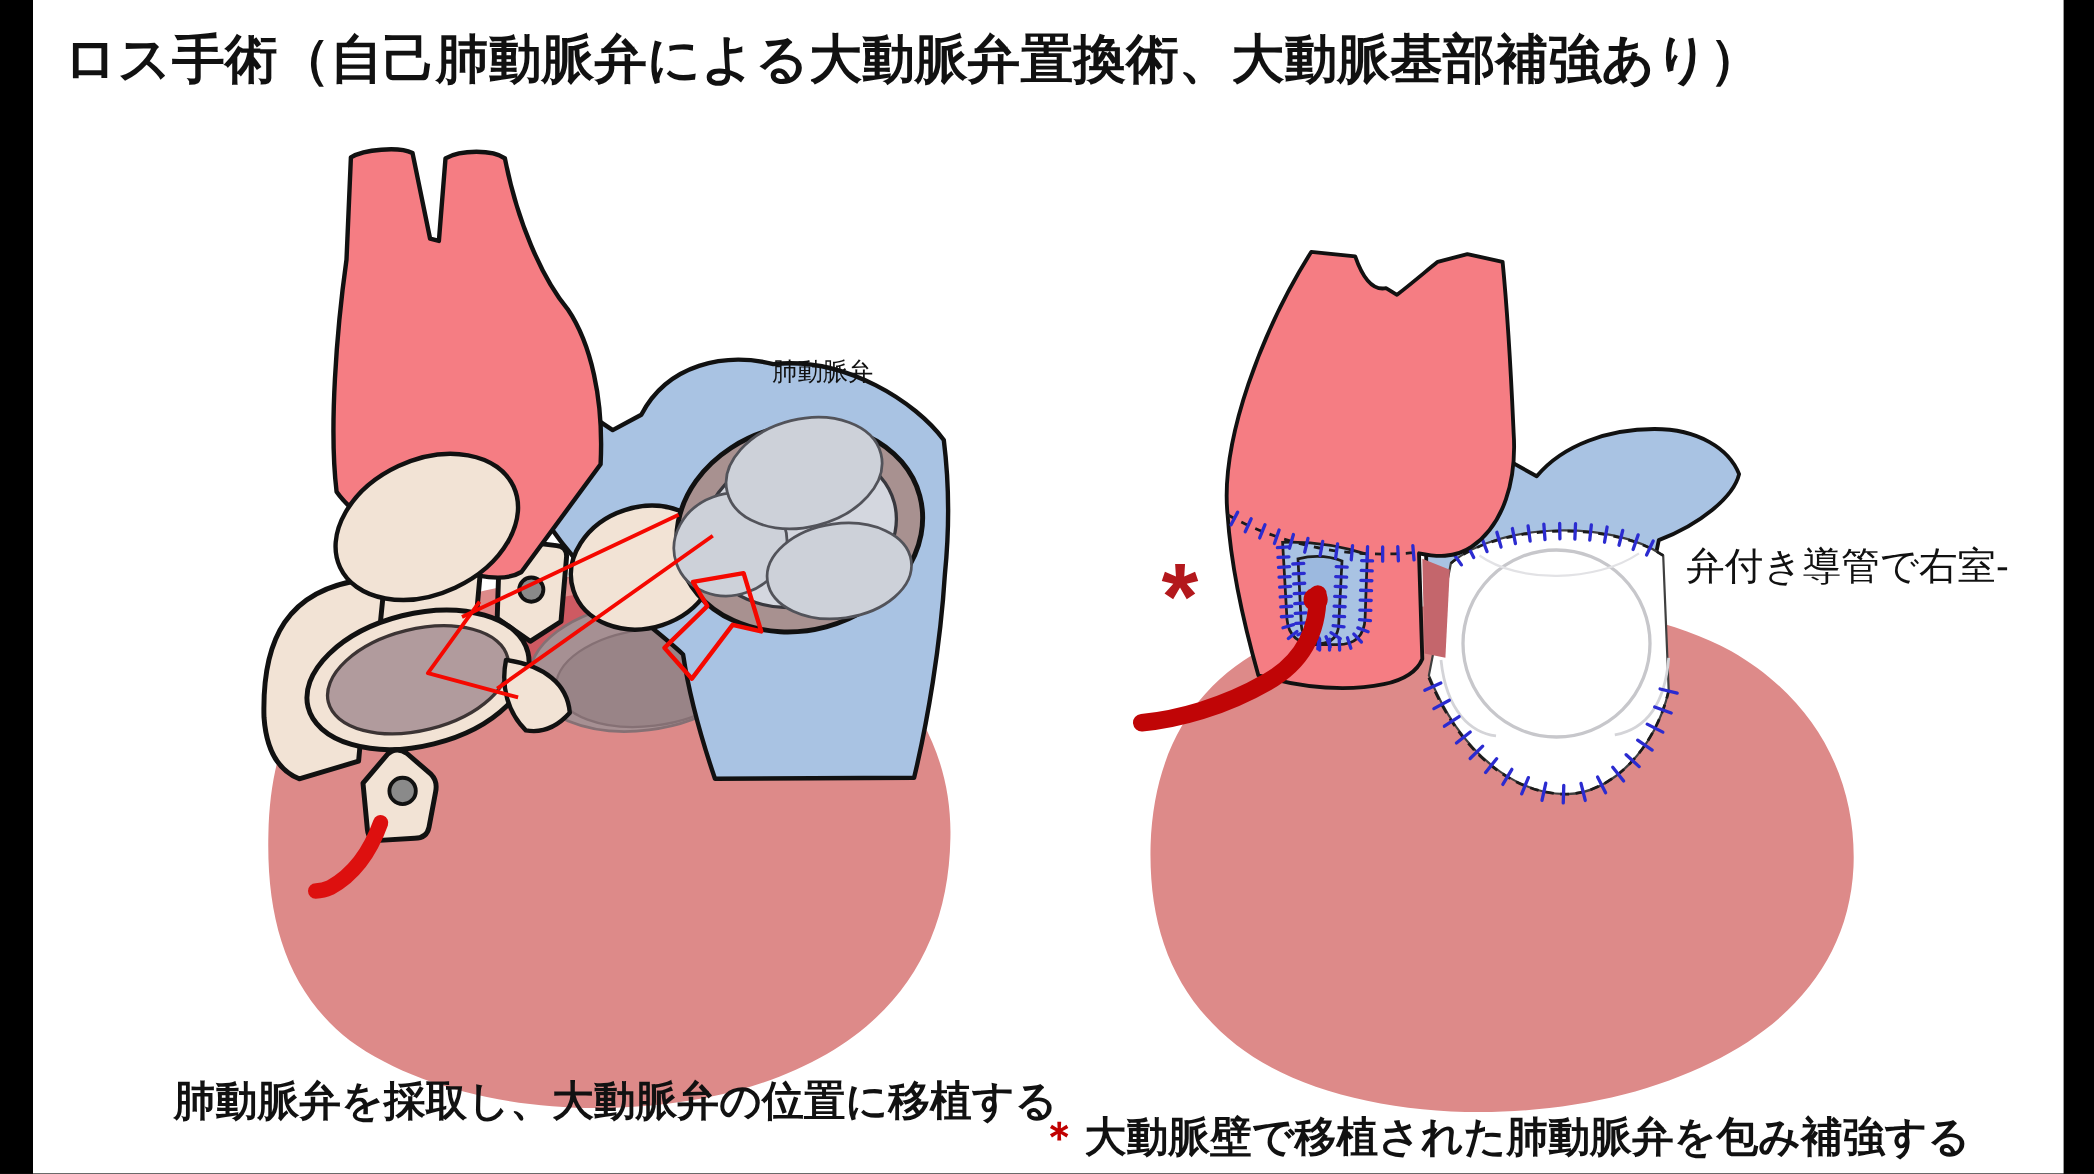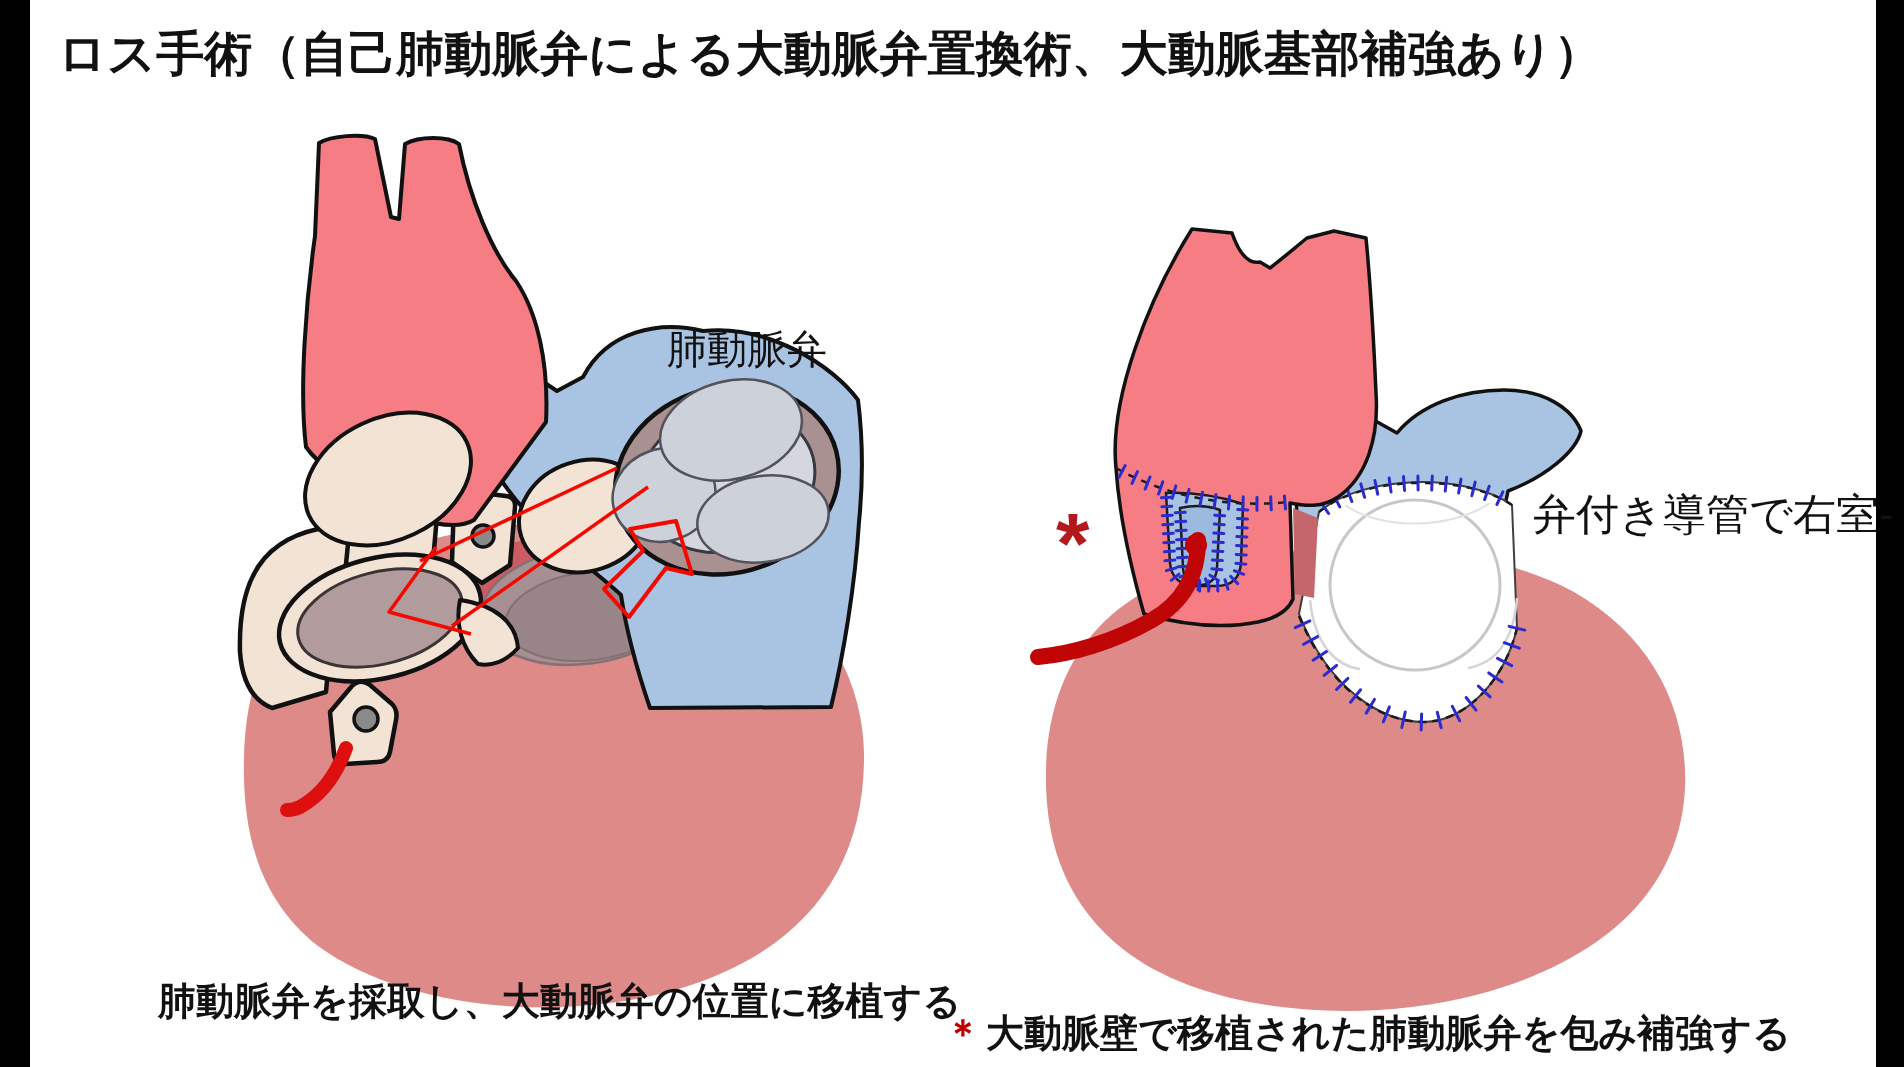--- a/index.html
+++ b/index.html
@@ -3,22 +3,22 @@
 <meta charset="utf-8">
 <style>
   * { margin:0; padding:0; box-sizing:border-box; }
   html,body { background:#000; }
   body { font-family:"Liberation Sans", sans-serif; }
   .stage { position:relative; width:1904px; height:1067px; background:#000; overflow:hidden; }
   .white-canvas { position:absolute; left:30px; top:0; width:1846px; height:1067px; background:#fff; }
   svg.art { position:absolute; left:0; top:0; z-index:1; }
   .txt { position:absolute; z-index:2; color:#111; white-space:nowrap; }
   .title { left:58px; top:22px; font-size:48px; font-weight:bold; letter-spacing:0px; }
-  .valve-label { left:667px; top:322px; font-size:40px; }
-  .annot { left:1533px; top:492px; font-size:43px; line-height:45px; }
+  .valve-label { left:702px; top:322px; font-size:23px; }
+  .annot { left:1533px; top:492px; font-size:35px; line-height:45px; }
   .asterisk { left:1056px; top:494px; font-size:86px; font-weight:bold; }
   .cap-left { left:158px; top:976px; font-size:38px; font-weight:bold; }
   .cap-right { left:944px; top:1008px; font-size:38px; font-weight:bold; }
   .cap-right .marker { margin-right:4px; }
   .seam { fill:none; stroke:#1b1b1b; stroke-width:2.5; stroke-dasharray:8 6; }
   .outl { stroke:#111; stroke-linejoin:round; }
 </style>
 </head>
 <body>
 

